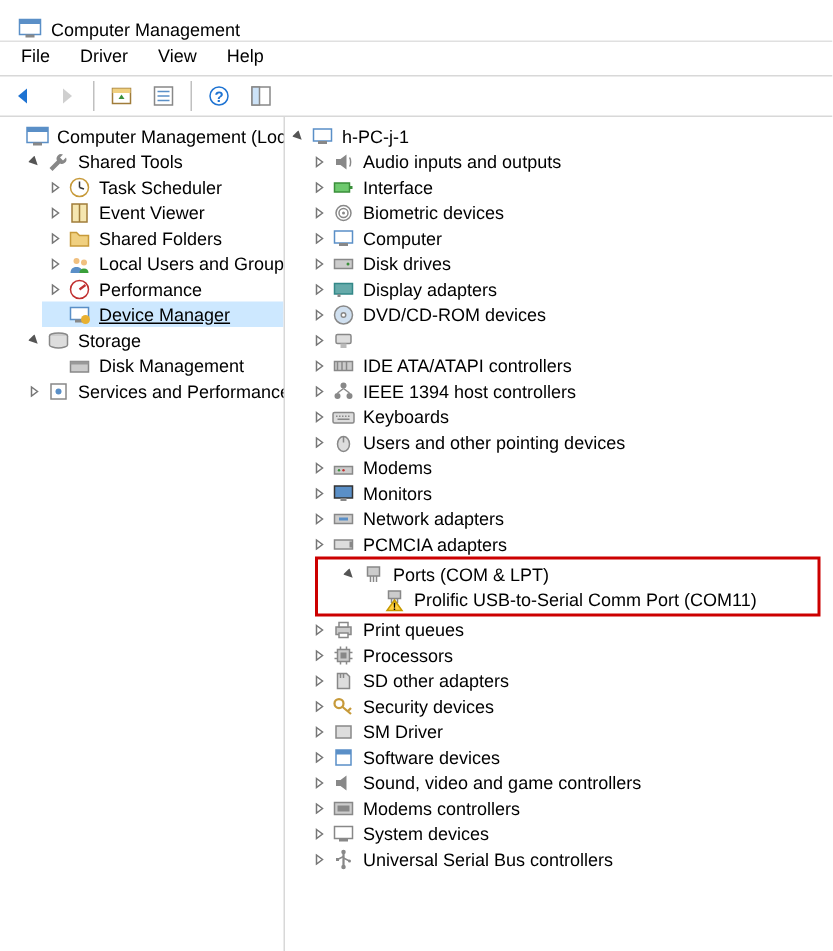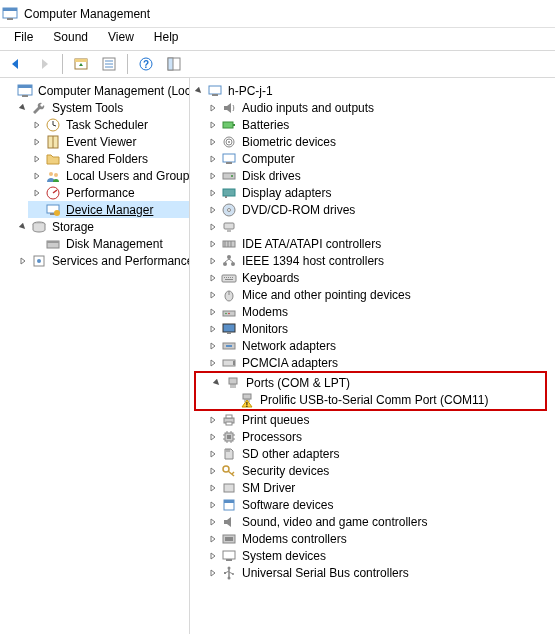--- a/index.html
+++ b/index.html
@@ -8,23 +8,23 @@
     font-family: "Segoe UI", Tahoma, sans-serif;
     font-size: 12px;
     background: #fff;
     color: #000;
     width: 555px;
     height: 634px;
     overflow: hidden;
   }
   .titlebar {
     display: flex;
-    align-items: center;
+    align-items: flex-end;
     height: 28px;
-    padding: 0 2px;
+    padding: 0 12px;
     border-bottom: 1px solid #e0e0e0;
   }
   .titlebar .icon { width: 16px; height: 16px; margin-right: 6px; }
   .titlebar .title { font-size: 12px; }
   .menubar {
     display: flex;
     align-items: flex-start;
     height: 22px;
     padding: 0 4px;
   }
@@ -81,42 +81,42 @@
   .node-icon {
     width: 16px; height: 16px; margin: 0 3px 0 1px;
     display: inline-flex; align-items: center; justify-content: center;
     flex-shrink: 0;
   }
   .node-label { padding: 0 2px; }
   .indent1 { padding-left: 14px; }
   .indent2 { padding-left: 28px; }
   .highlight-box {
     border: 2px solid #c00;
-    margin: 0 8px 0 4px;
+    margin: 0 8px 0 20px;
     padding: 1px 0;
   }
   svg { display: block; }
 </style>
 </head>
 <body>
 
 <div class="titlebar">
   <span class="icon">
     <svg width="16" height="16">
         <rect x="1" y="2" width="14" height="10" fill="#fff" stroke="#5a8fc7"></rect>
         <rect x="1" y="2" width="14" height="3" fill="#5a8fc7"></rect>
         <rect x="5" y="12" width="6" height="2" fill="#888"></rect>
       </svg>
   </span>
   <span class="title">Computer Management</span>
 </div>
 
 <div class="menubar">
   <div class="menu-item">File</div>
-  <div class="menu-item">Sound</div>
+  <div class="menu-item">Driver</div>
   <div class="menu-item">View</div>
   <div class="menu-item">Help</div>
 </div>
 
 <div class="toolbar">
   <div class="tbtn">
     <svg width="16" height="16">
         <path d="M10 3 L4 8 L10 13 Z" fill="#1e73d2"></path>
       </svg>
   </div>
@@ -178,21 +178,21 @@
           <span class="expander">
               <svg width="8" height="8">
                 <path d="M1 1 L7 4 L1 7 Z" fill="#555" transform="rotate(45 4 4)"></path>
               </svg>
             </span>
           <span class="node-icon">
               <svg width="16" height="16">
                 <path d="M11 3a3 3 0 0 0-4 4l-5 5 2 2 5-5a3 3 0 0 0 4-4l-2 2-2-2z" fill="#888"></path>
               </svg>
             </span>
-          <span class="node-label">System Tools</span>
+          <span class="node-label">Shared Tools</span>
         </div>
       </li>
       <li class="indent2">
         <div class="row">
           <span class="expander">
               <svg width="8" height="8">
                 <path d="M2 1 L6 4 L2 7 Z" fill="none" stroke="#777"></path>
               </svg>
             </span>
           <span class="node-icon">
@@ -370,21 +370,21 @@
               <svg width="8" height="8">
                 <path d="M2 1 L6 4 L2 7 Z" fill="none" stroke="#777"></path>
               </svg>
             </span>
             <span class="node-icon">
               <svg width="16" height="16">
                 <rect x="2" y="5" width="10" height="6" fill="#6ec96e" stroke="#3a8f3a"></rect>
                 <rect x="12" y="7" width="2" height="2" fill="#3a8f3a"></rect>
               </svg>
             </span>
-            <span class="node-label">Batteries</span>
+            <span class="node-label">Interface</span>
           </div>
         </li>
       <li class="indent1">
           <div class="row">
             <span class="expander">
               <svg width="8" height="8">
                 <path d="M2 1 L6 4 L2 7 Z" fill="none" stroke="#777"></path>
               </svg>
             </span>
             <span class="node-icon">
@@ -451,21 +451,21 @@
               <svg width="8" height="8">
                 <path d="M2 1 L6 4 L2 7 Z" fill="none" stroke="#777"></path>
               </svg>
             </span>
             <span class="node-icon">
               <svg width="16" height="16">
                 <circle cx="8" cy="8" r="6" fill="#d0e0f0" stroke="#888"></circle>
                 <circle cx="8" cy="8" r="1.5" fill="#fff" stroke="#888"></circle>
               </svg>
             </span>
-            <span class="node-label">DVD/CD-ROM drives</span>
+            <span class="node-label">DVD/CD-ROM devices</span>
           </div>
         </li>
       <li class="indent1">
           <div class="row">
             <span class="expander">
               <svg width="8" height="8">
                 <path d="M2 1 L6 4 L2 7 Z" fill="none" stroke="#777"></path>
               </svg>
             </span>
             <span class="node-icon">
@@ -540,21 +540,21 @@
               <svg width="8" height="8">
                 <path d="M2 1 L6 4 L2 7 Z" fill="none" stroke="#777"></path>
               </svg>
             </span>
             <span class="node-icon">
               <svg width="16" height="16">
                 <ellipse cx="8" cy="9" rx="4" ry="5" fill="#ddd" stroke="#888"></ellipse>
                 <line x1="8" y1="4" x2="8" y2="8" stroke="#888"></line>
               </svg>
             </span>
-            <span class="node-label">Mice and other pointing devices</span>
+            <span class="node-label">Users and other pointing devices</span>
           </div>
         </li>
       <li class="indent1">
           <div class="row">
             <span class="expander">
               <svg width="8" height="8">
                 <path d="M2 1 L6 4 L2 7 Z" fill="none" stroke="#777"></path>
               </svg>
             </span>
             <span class="node-icon">

